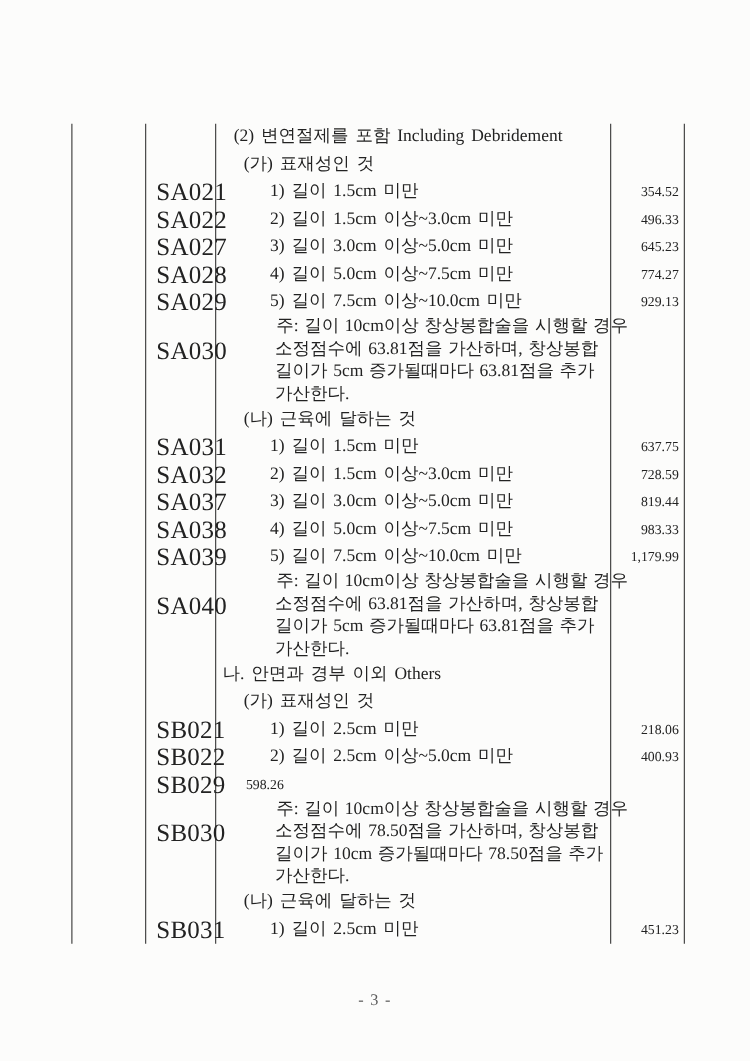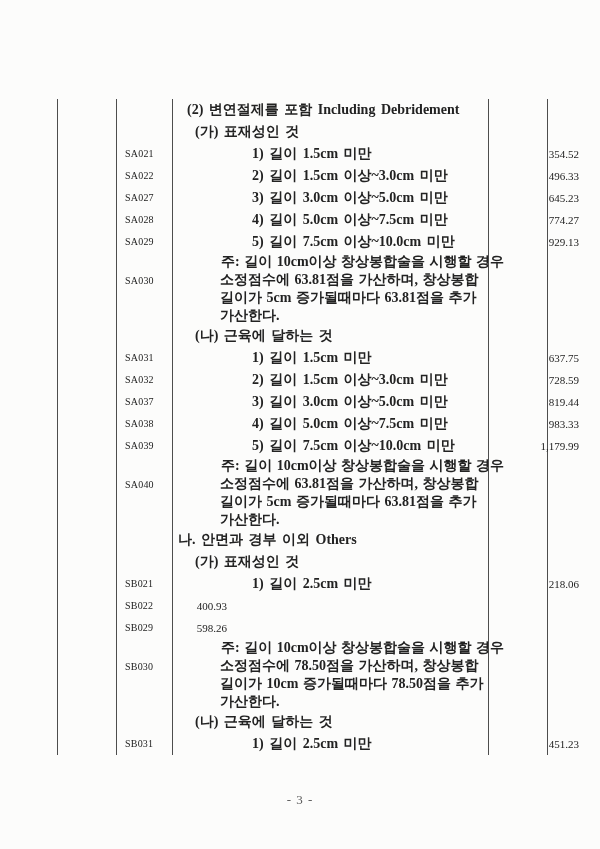--- a/index.html
+++ b/index.html
@@ -11,27 +11,27 @@
     color:#222;
     -webkit-font-smoothing:antialiased;
   }
   .table{position:absolute;left:57px;top:99px;width:491px;}
   .vline{position:absolute;top:0;bottom:0;width:1px;background:#4d4d4d;}
   .rows{position:relative;}
   .row{display:flex;height:22px;}
   .row.note{height:72px;}
   .cell{box-sizing:border-box;flex:none;}
   .cell-blank{width:59px;}
-  .cell-code{width:56px;padding-left:9px;font-size:10px;line-height:22px;letter-spacing:.2px;}
-  .cell-desc{width:316px;font-size:14px;line-height:22px;white-space:nowrap;word-spacing:2px;font-weight:bold;}
+  .cell-code{width:56px;padding-left:9px;font-size:20px;line-height:22px;letter-spacing:.2px;}
+  .cell-desc{width:316px;font-size:14px;line-height:22px;white-space:nowrap;word-spacing:2px;}
   .cell-price{width:60px;text-align:right;padding-right:5px;font-size:11px;line-height:22px;}
   .ind-na{padding-left:6px;}
   .ind-num{padding-left:15px;}
   .ind-ga{padding-left:23px;}
-  .ind-item{padding-left:44px;margin-left:36px;}
+  .ind-item{padding-left:44px;}
   .note .cell-code{padding-top:19px;line-height:18px;}
   .note-line{height:18px;line-height:18px;padding-left:48px;white-space:nowrap;word-spacing:1px;}
   .note-line.first{padding-left:49px;}
   .page-number{
     position:absolute;left:0;top:792px;width:600px;text-align:center;
     font-size:13px;color:#5a5a5a;letter-spacing:1px;
     font-family:"Liberation Serif","DejaVu Serif",serif;
   }
 </style>
 </head>
@@ -179,20 +179,21 @@
   <div class="row">
     <div class="cell cell-blank"></div>
     <div class="cell cell-code">SB021</div>
     <div class="cell cell-desc ind-item">1) 길이 2.5cm 미만</div>
     <div class="cell cell-price">218.06</div>
   </div>
 
   <div class="row">
     <div class="cell cell-blank"></div>
     <div class="cell cell-code">SB022</div>
+    <div class="cell cell-desc ind-item">2) 길이 2.5cm 이상~5.0cm 미만</div>
     <div class="cell cell-price">400.93</div>
   </div>
 
   <div class="row">
     <div class="cell cell-blank"></div>
     <div class="cell cell-code">SB029</div>
     <div class="cell cell-price">598.26</div>
   </div>
 
   <div class="row note">

